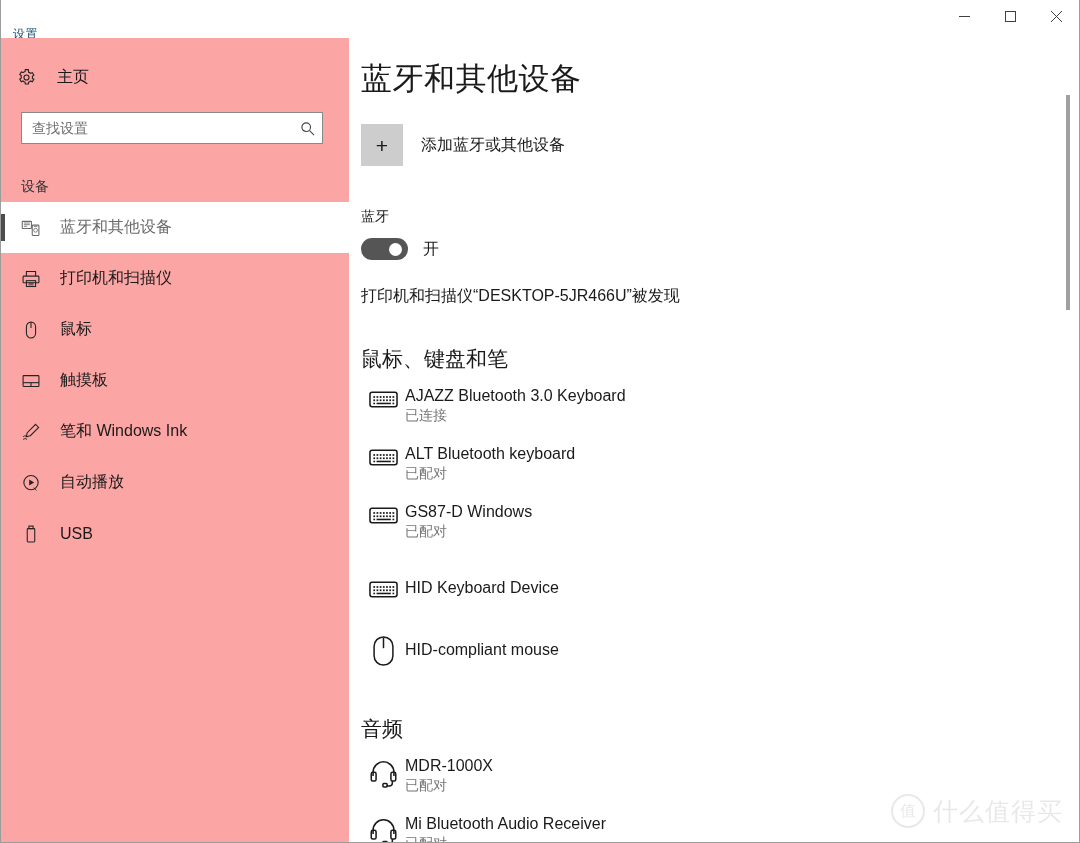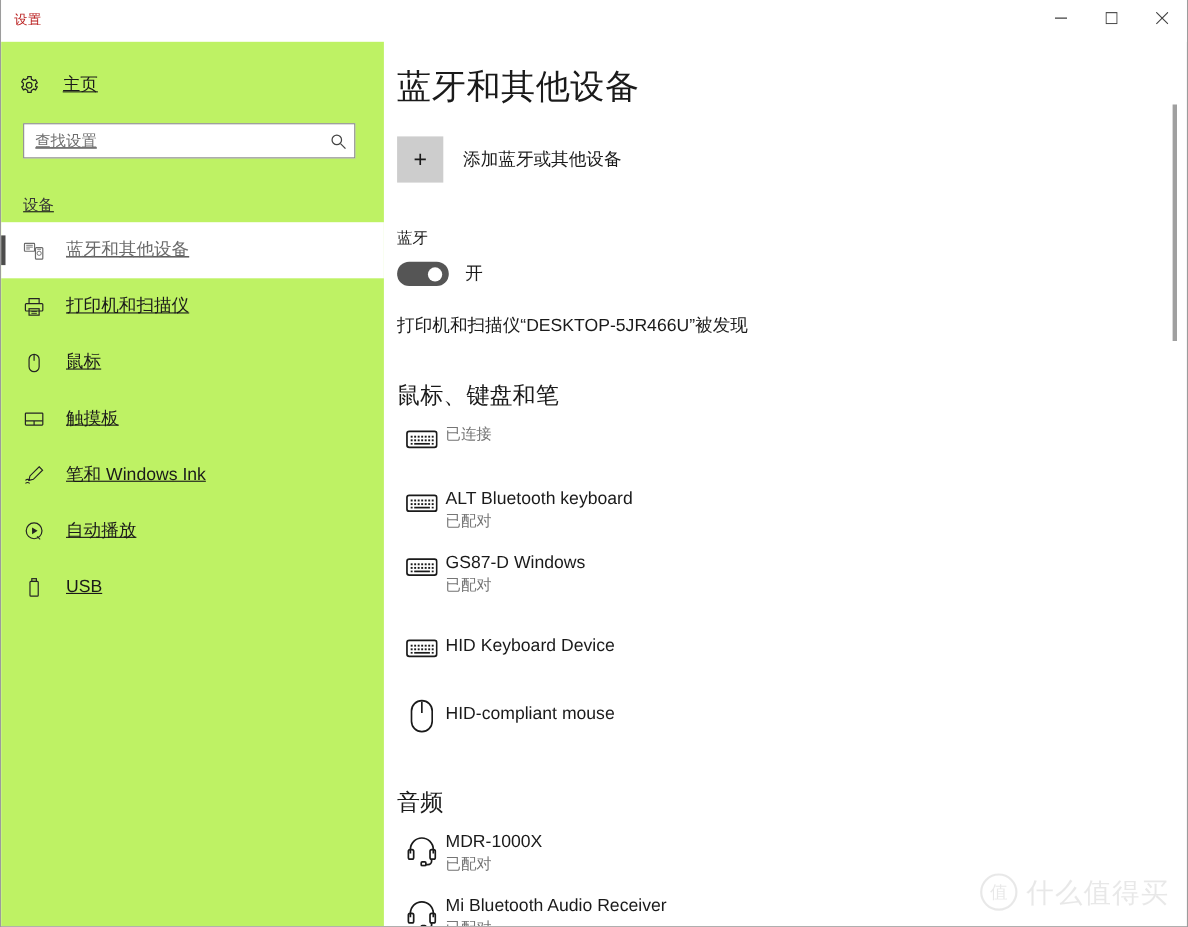--- a/index.html
+++ b/index.html
@@ -32,23 +32,23 @@
     position: absolute;
     top: 0; left: 0; right: 0;
     height: 38px;
     background: #ffffff;
     display: flex;
     align-items: flex-start;
   }
   .titlebar-title {
     position: absolute;
     left: 12px;
-    top: 10px;
+    top: 26px;
     font-size: 12px;
-    color: #b91c1c;
+    color: #0c4a6e;
     letter-spacing: .5px;
   }
   .win-controls {
     position: absolute;
     right: 0;
     top: 0;
     display: flex;
     height: 32px;
   }
   .win-btn {
@@ -68,24 +68,23 @@
     left: 0;
     right: 0;
     bottom: 0;
     display: flex;
   }
 
   
   .sidebar {
     width: 348px;
     flex: 0 0 348px;
-    background: #bef264;
+    background: #fca5a5;
     position: relative;
     padding-top: 18px;
-    text-decoration: underline;
   }
   .home-row {
     display: flex;
     align-items: center;
     height: 42px;
     padding-left: 16px;
     cursor: default;
   }
   .home-icon {
     width: 26px;
@@ -501,20 +500,21 @@
                 <rect x="17.7" y="10.4" width="1.8" height="1.8"></rect>
                   <rect x="21" y="10.4" width="1.8" height="1.8"></rect>
                 <rect x="24.3" y="10.4" width="1.8" height="1.8"></rect>
                 <rect x="4.5" y="13.8" width="1.8" height="1.6"></rect>
                   <rect x="7.8" y="13.8" width="14.8" height="1.6"></rect>
                 <rect x="24.3" y="13.8" width="1.8" height="1.6"></rect>
               </g>
             </svg>
           </span>
           <span class="device-text">
+            <span class="device-name">AJAZZ Bluetooth 3.0 Keyboard</span>
             <span class="device-status">已连接</span>
           </span>
         </div>
 
         <div class="device-row">
           <span class="device-icon">
             <svg width="29" height="21" viewBox="0 0 30 21" fill="none" stroke="#1a1a1a" stroke-width="1.6">
               <rect x="1" y="3" width="28" height="15" rx="2.2"></rect>
               <g fill="#1a1a1a" stroke="none">
                 <rect x="4.5" y="7" width="1.8" height="1.8"></rect>

